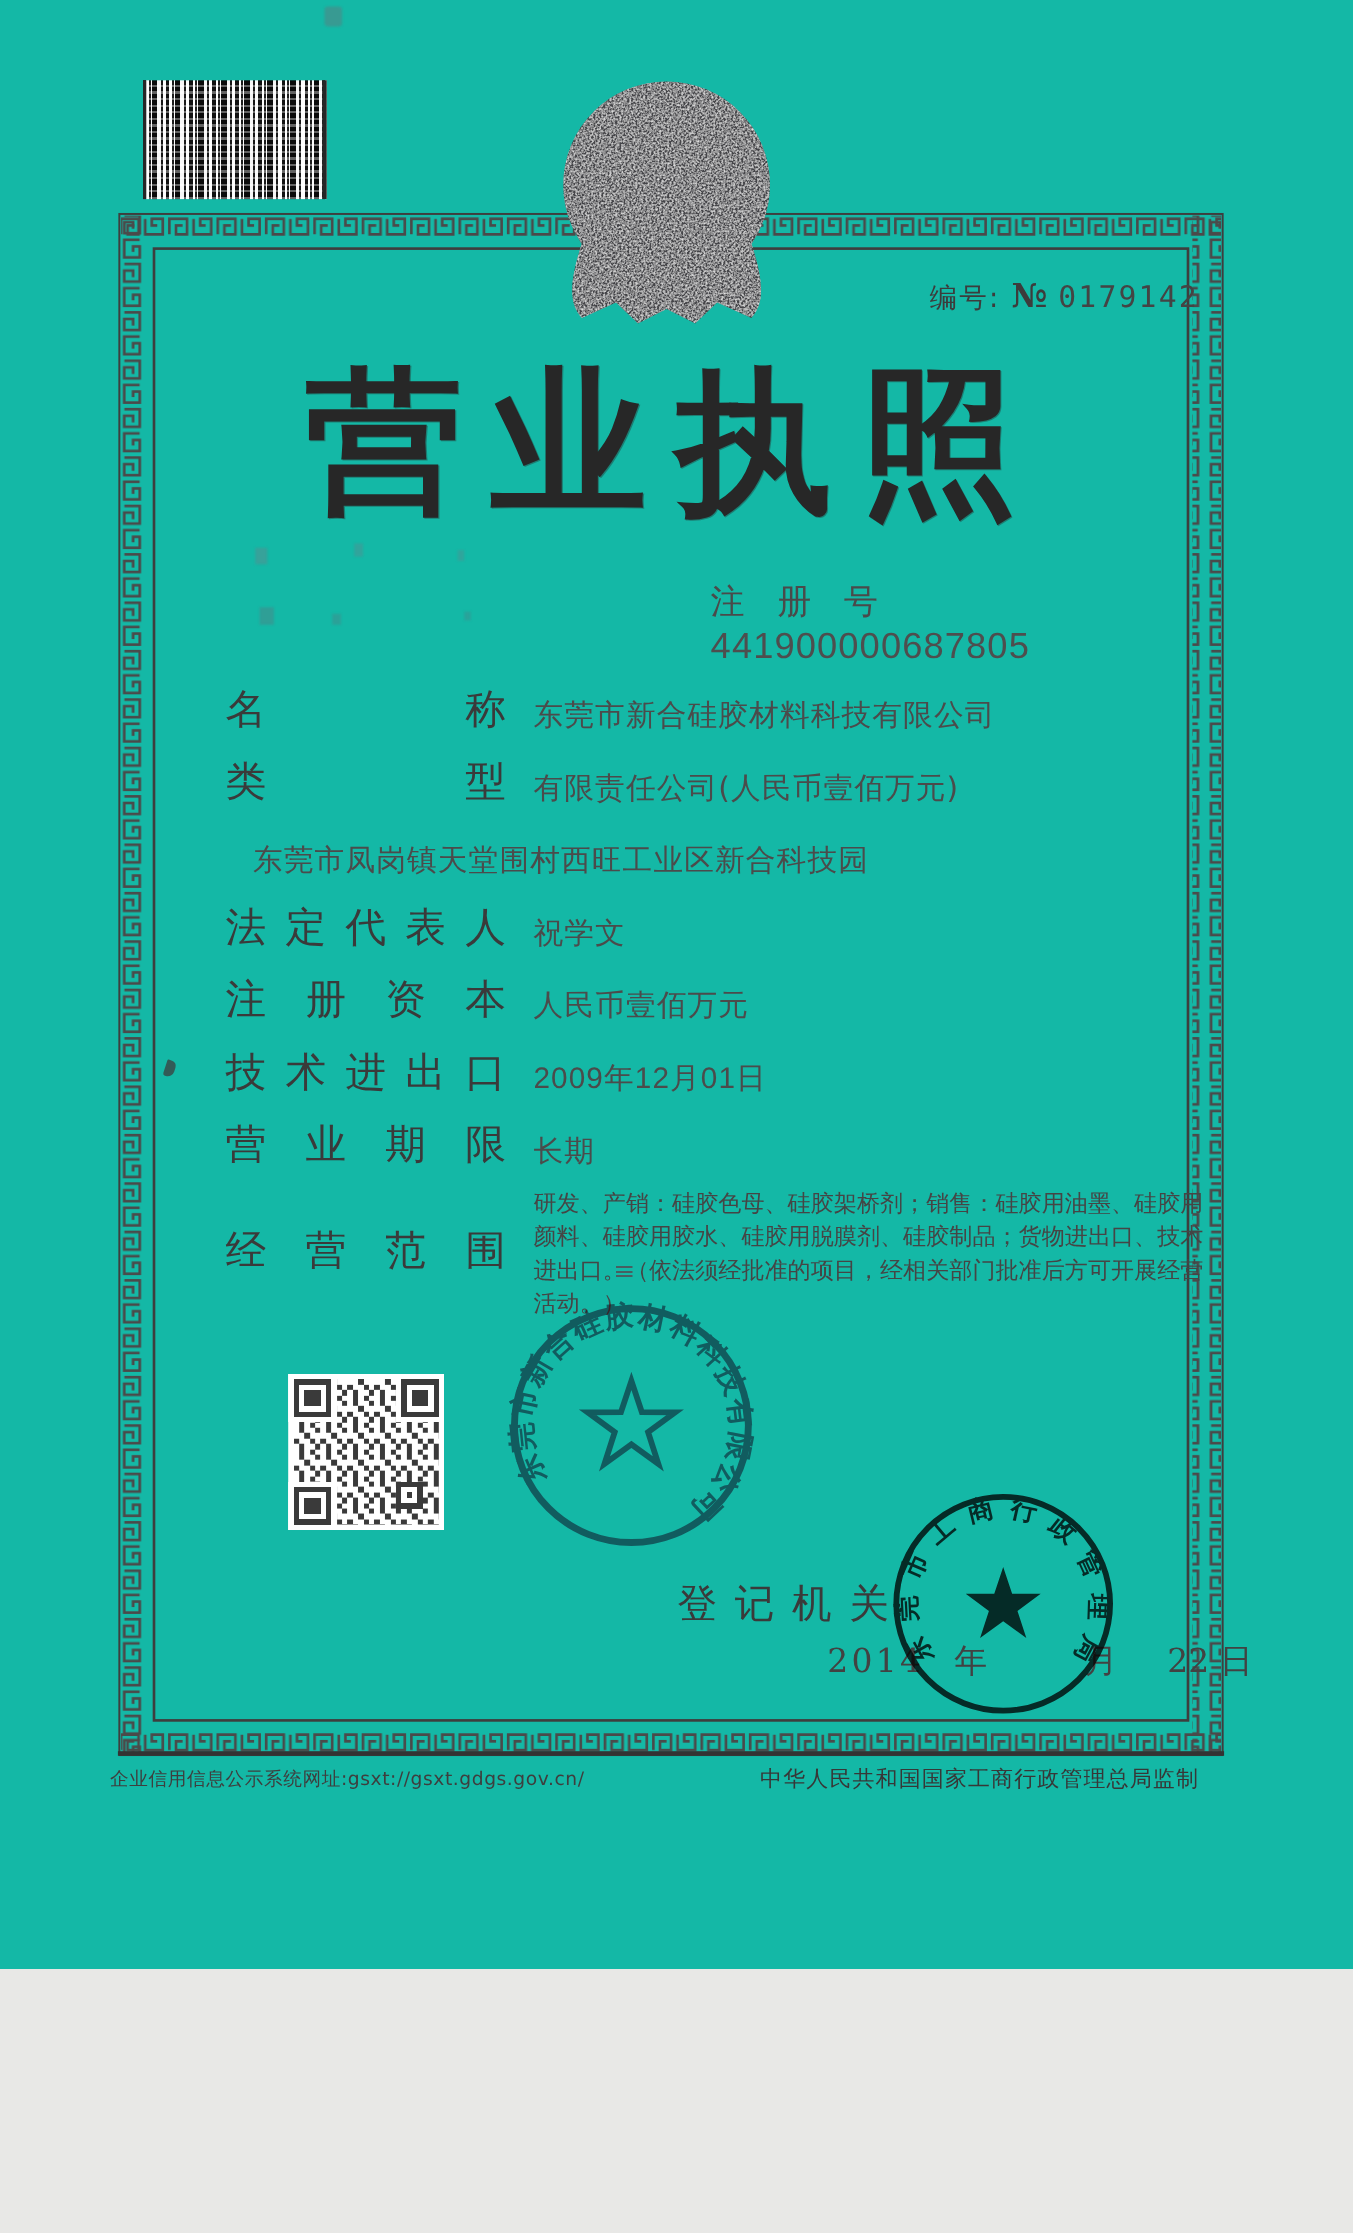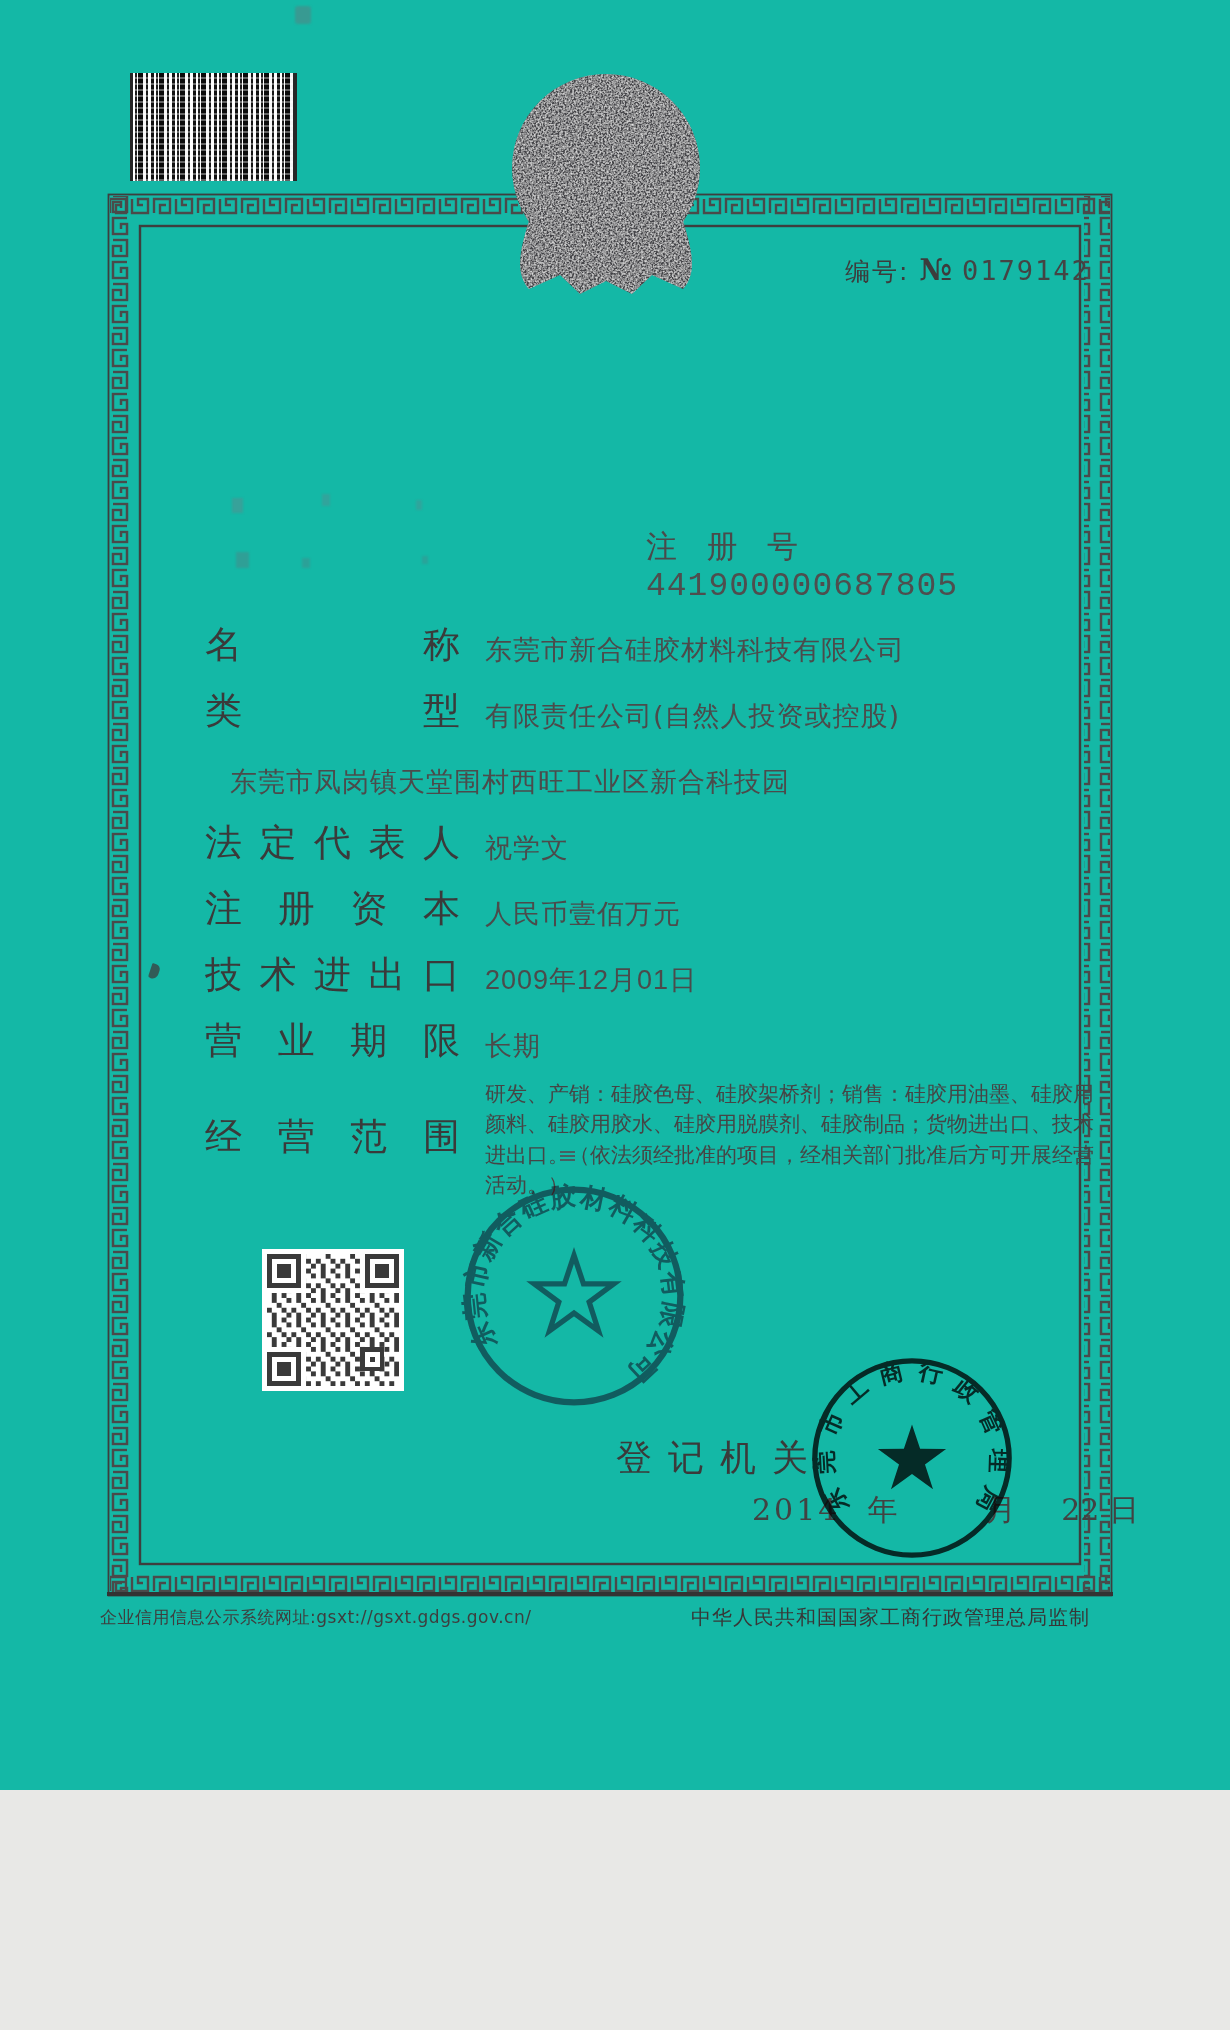--- a/index.html
+++ b/index.html
@@ -37,21 +37,21 @@
   
   .title{
     position:absolute;left:278px;top:308px;z-index:3;
     font-size:142px;font-weight:800;letter-spacing:26px;
     color:#272727;white-space:nowrap;
     text-shadow:1px 1px 0 rgba(40,40,40,.4);
   }
   
   .regline{position:absolute;left:618px;top:526px;z-index:3;display:flex;align-items:baseline;flex-direction:column;}
   .regline .rlabel{font-size:31px;color:#4a4a4a;width:152px;text-align:justify;text-align-last:justify;}
-  .regline .rvalue{font-size:33px;color:#4e4e4e;margin-left:28px;font-family:Liberation Mono, monospace;letter-spacing:1px;}
+  .regline .rvalue{font-size:33px;color:#4e4e4e;margin-left:28px;font-family:Liberation Sans, sans-serif;letter-spacing:1px;}
   
   .fields{position:absolute;left:205px;top:612px;width:900px;z-index:3;}
   .row{display:flex;align-items:center;min-height:66px;}
   .flabel{
     width:255px;flex:0 0 255px;font-size:37px;font-weight:500;color:#3a3a3a;
     text-align:justify;text-align-last:justify;line-height:1.25;
   }
   .fvalue{font-size:27px;color:#4b4b4b;padding-top:9px;margin-left:25px;letter-spacing:1px;}
   .fvalue.num{font-family:Liberation Sans, sans-serif;}
   .row.scope .fvalue{
@@ -149,34 +149,35 @@
     <rect x="33" y="33" width="940" height="1338" fill="none" stroke="#3e3e3e" stroke-width="2.4"></rect>
     <rect x="0" y="1399" width="1006" height="4" fill="#333"></rect>
   </svg>
 
   <div class="serial">
     <span class="pfx">编号:</span>
     <span class="sym">№</span>
     <span class="num">0179142</span>
   </div>
 
+  <div class="title">营业执照</div>
 
   <div class="regline">
     <span class="rlabel">注册号</span>
     <span class="rvalue">441900000687805</span>
   </div>
 
   <div class="fields">
     <div class="row">
       <div class="flabel">名称</div>
       <div class="fvalue">东莞市新合硅胶材料科技有限公司</div>
     </div>
     <div class="row">
       <div class="flabel">类型</div>
-      <div class="fvalue">有限责任公司(自然人投资或控股)</div>
+      <div class="fvalue">有限责任公司(人民币壹佰万元)</div>
     </div>
     <div class="row">
       <div class="fvalue">东莞市凤岗镇天堂围村西旺工业区新合科技园</div>
     </div>
     <div class="row">
       <div class="flabel">法定代表人</div>
       <div class="fvalue">祝学文</div>
     </div>
     <div class="row">
       <div class="flabel">注册资本</div>

